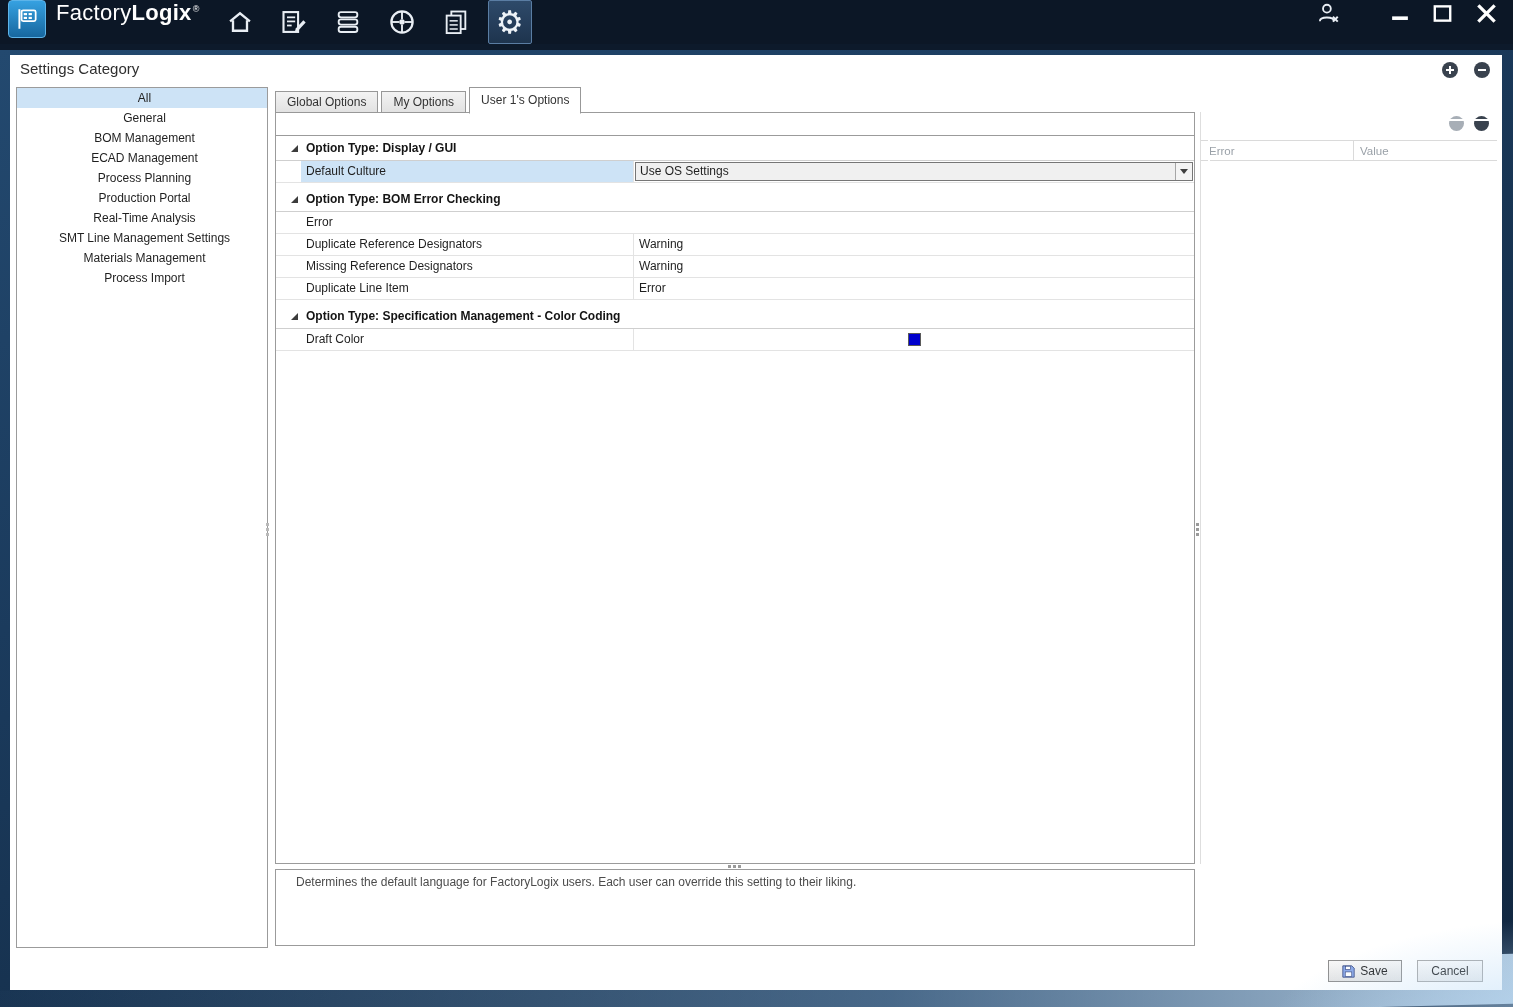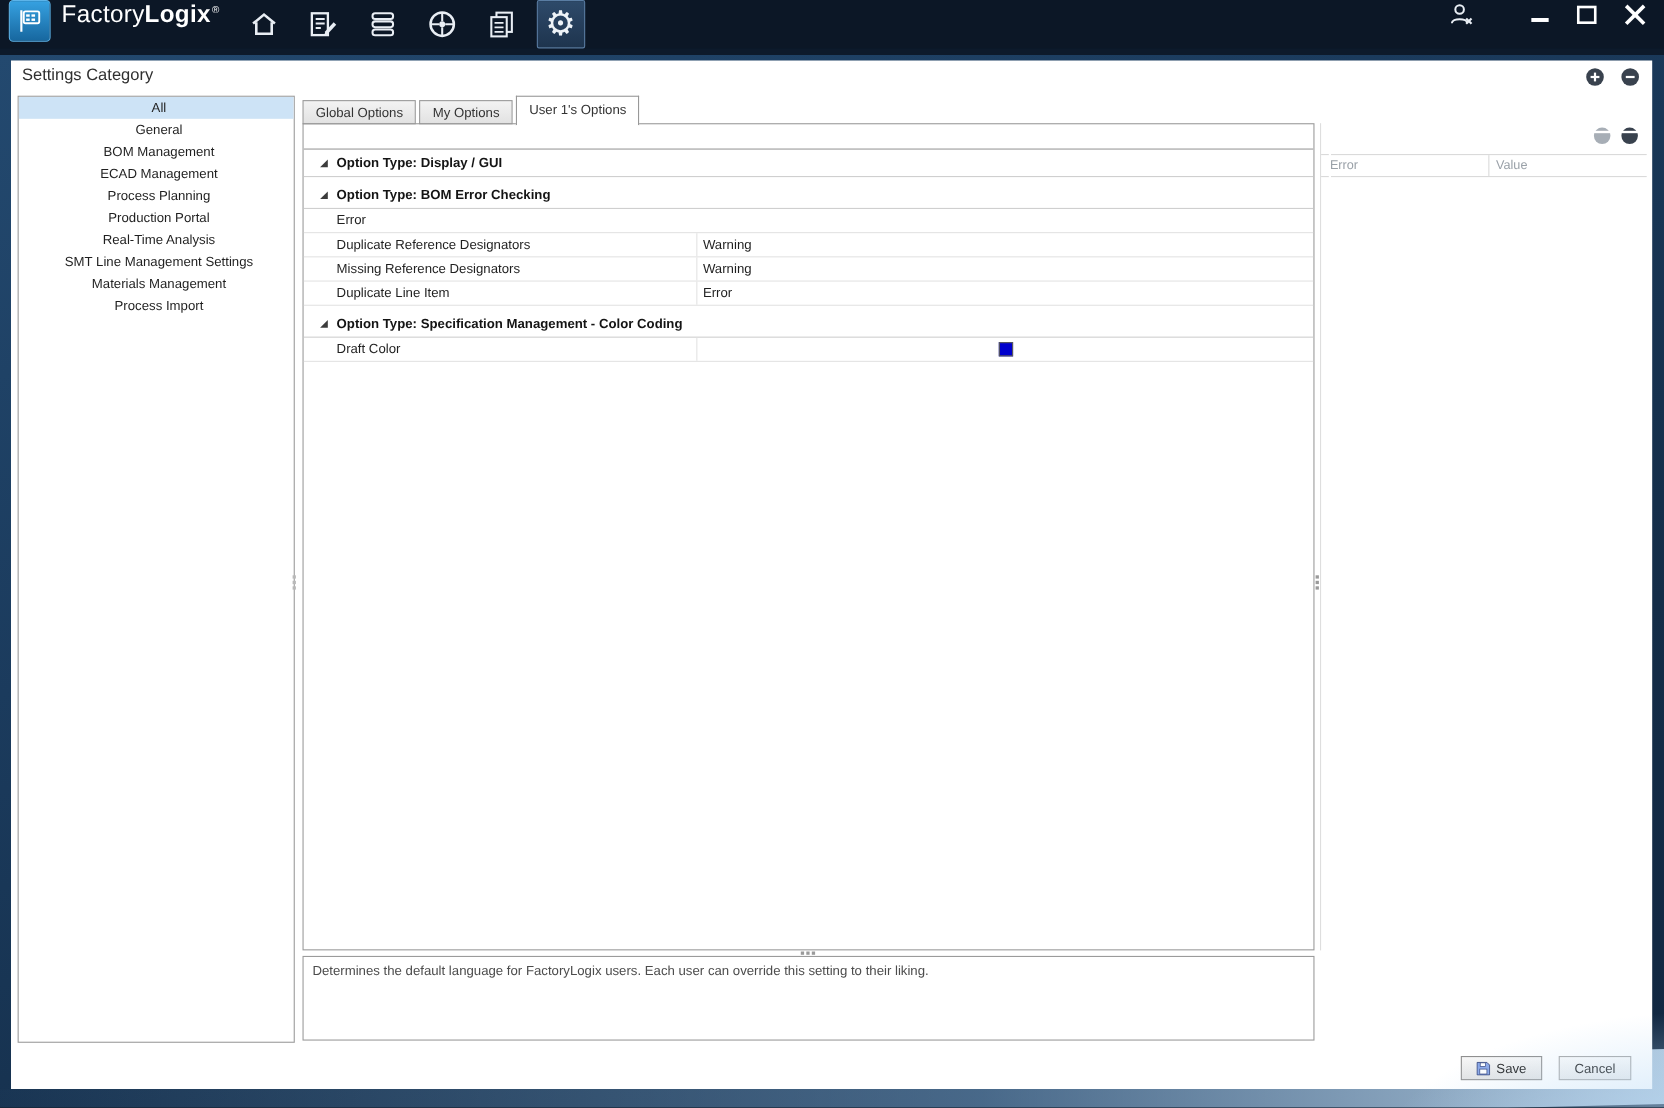--- a/index.html
+++ b/index.html
@@ -82,21 +82,21 @@
 
   
   .vdots { position:absolute; left:1186px; top:468px; width:3px; height:14px; cursor:col-resize; }
   .vdots::before { content:""; position:absolute; left:0; top:0; width:3px; height:3px; background:#9a9a9a; box-shadow:0 5px 0 #9a9a9a, 0 10px 0 #9a9a9a; }
   .vdots2 { position:absolute; left:256px; top:468px; width:3px; height:14px; cursor:col-resize; }
   .vdots2::before { content:""; position:absolute; left:0; top:0; width:3px; height:3px; background:#b9b9b9; box-shadow:0 5px 0 #b9b9b9, 0 10px 0 #b9b9b9; }
   .hdots { position:absolute; left:718px; top:810px; width:14px; height:3px; cursor:row-resize; }
   .hdots::before { content:""; position:absolute; left:0; top:0; width:3px; height:3px; background:#9a9a9a; box-shadow:5px 0 0 #9a9a9a, 10px 0 0 #9a9a9a; }
 
   
-  .descbox { position:absolute; left:265px; top:814px; width:920px; height:77px; border:1px solid #9b9b9b; background:#fff; padding:5px 8px; font-size:12px; color:#4c4c4c; }
+  .descbox { position:absolute; left:265px; top:814px; width:920px; height:77px; border:1px solid #9b9b9b; background:#fff; padding:5px 20px; font-size:12px; color:#4c4c4c; }
 
   
   .btn { position:absolute; top:905px; height:22px; border:1px solid #8f8f8f; background:linear-gradient(#f7f7f7,#e4e4e4);
          display:flex; align-items:center; justify-content:center; gap:5px; font-size:12px; color:#1f1f1f; cursor:pointer; }
   .btn-save { left:1318px; width:74px; }
   .btn-cancel { left:1407px; width:66px; border-color:#a8a8a8; background:linear-gradient(#fbfbfb,#ececec); }
 </style>
 </head>
 <body>
 
@@ -221,20 +221,32 @@
       </div>
 
       <div class="grid">
         <div class="g-header">
         </div>
 
         <div class="g-group">
           <span class="expander"></span>
           <span class="g-group-title">Option Type: Display / GUI</span>
         </div>
+        <div class="g-row selected">
+          <div class="g-gutter"></div>
+          <div class="g-name">Default Culture</div>
+          <div class="g-value ctrl">
+            <div class="combo">
+              <span class="combo-text">Use OS Settings</span>
+              <span class="combo-btn">
+                  <span class="arr"></span>
+                </span>
+            </div>
+          </div>
+        </div>
 
         <div class="g-gap"></div>
 
         <div class="g-group">
           <span class="expander"></span>
           <span class="g-group-title">Option Type: BOM Error Checking</span>
         </div>
         <div class="g-row">
           <div class="g-gutter"></div>
           <div class="g-value">Error</div>

